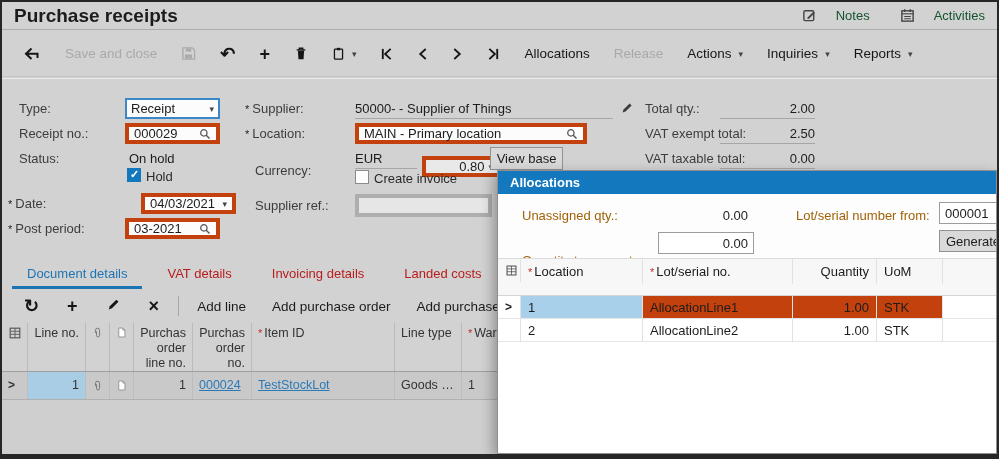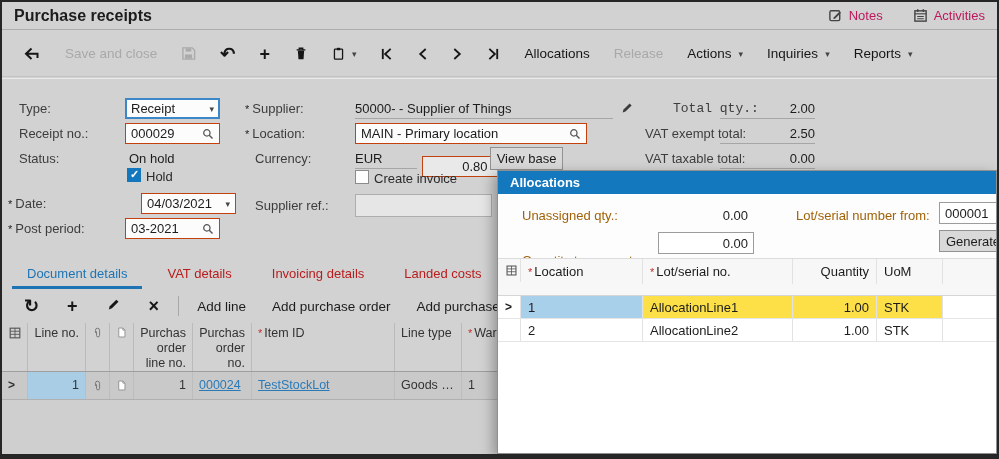--- a/index.html
+++ b/index.html
@@ -3,38 +3,38 @@
 <meta charset="utf-8">
 <style>
   * { margin:0; padding:0; box-sizing:border-box; }
   body { background:#ffffff; font-family:"Liberation Sans", sans-serif; }
   .window { position:relative; width:999px; height:459px; border:2px solid #262626; border-bottom-width:5px;
             background:#d2d2d2; color:#1c1c1c; overflow:hidden; }
 
   
   .titlebar { position:absolute; top:0; left:0; right:0; height:28px; display:flex; align-items:center;
               padding:0 12px; border-bottom:1px solid #adadad; }
-  .title { font-size:16px; font-weight:bold; flex:1; }
+  .title { font-size:19px; font-weight:bold; flex:1; }
   .tb-actions { display:flex; gap:30px; }
-  .tb-link { display:flex; align-items:center; gap:6px; font-size:13px; color:#be185d; cursor:pointer; }
+  .tb-link { display:flex; align-items:center; gap:19px; font-size:13px; color:#14532d; cursor:pointer; }
 
   
   .toolbar { position:absolute; top:29px; left:0; right:0; height:46px; display:flex; align-items:center;
              padding-left:10px; border-bottom:1px solid #c3c3c3; }
   .tbtn { display:flex; align-items:center; gap:5px; padding:0 12px; height:32px; font-size:13.5px;
           cursor:pointer; white-space:nowrap; color:#161616; }
   .tbtn.disabled { color:#a9a9a9; cursor:default; }
   .glyph { font-size:18px; font-weight:bold; line-height:1; }
   .caret { font-size:9px; color:#444; margin-left:2px; }
 
   
   .formpanel { position:absolute; top:76px; left:0; right:0; height:180px; border-top:1px solid #e9e9e9; }
   .flabel { position:absolute; font-size:13px; color:#3d3d3d; white-space:nowrap; }
   .req { font-size:11px; color:#222; margin-right:3px; }
-  .ibox { position:absolute; height:21px; background:#fcfcfc; border:1px solid #c2410c; display:flex;
+  .ibox { position:absolute; height:21px; background:#fcfcfc; border:4px solid #c2410c; display:flex;
           align-items:center; font-size:13px; padding:0 5px; }
   .ibox .txt { flex:1; white-space:nowrap; overflow:hidden; }
   .ibox.focused { border:1px solid #3b87c8; box-shadow:inset 0 0 0 1px #3b87c8; }
   .ibox .icwrap { display:flex; margin-left:4px; }
   .underlined { position:absolute; height:21px; display:flex; align-items:center; font-size:13px;
                 border-bottom:1px solid #a6a6a6; }
   .rnum { justify-content:flex-end; }
   .btn { position:absolute; background:#d9d9d9; border:1px solid #929292; display:flex; align-items:center;
          justify-content:center; font-size:13px; cursor:pointer; }
   .cb { position:absolute; width:14px; height:14px; border:1px solid #8b8b8b; background:#fdfdfd; cursor:pointer; }
@@ -76,21 +76,21 @@
   .dlabel { position:absolute; color:#a16207; white-space:nowrap; }
   .dval { position:absolute; text-align:right; }
   .dinput { position:absolute; height:22px; background:#fff; border:1px solid #9c9c9c; display:flex;
             align-items:center; padding:0 5px; }
   .dlg-table { position:absolute; left:0; right:0; top:64px; bottom:0; background:#fff; border-top:1px solid #dcdcdc; }
   .dthead { display:flex; height:37px; background:#f7f7f7; border-bottom:1px solid #d5d5d5; align-items:flex-start; }
   .dtcell { border-right:1px solid #e2e2e2; padding:5px 7px; overflow:hidden; white-space:nowrap; }
   .dtrow { display:flex; height:23px; border-bottom:1px solid #e5e5e5; }
   .dtrow .dtcell { display:flex; align-items:center; padding-top:0; padding-bottom:0; }
   .d0 { width:23px; } .d1 { width:122px; } .d2 { width:150px; } .d3 { width:84px; } .d4 { width:66px; } .d5 { flex:1; }
-  .dtrow.sel .dtcell { background:#fde047; }
+  .dtrow.sel .dtcell { background:#c2410c; }
   .dtrow.sel .d1 { background:#a9d0ea; }
   svg { display:block; }
 </style>
 </head>
 <body>
 
 <div class="window">
 
   <div class="titlebar">
     <div class="title">Purchase receipts</div>
@@ -241,39 +241,39 @@
     <div class="ibox" style="left:353px; top:44px; width:232px;">
       <span class="txt">MAIN - Primary location</span>
       <span class="icwrap">
           <svg width="12" height="12" viewBox="0 0 16 16">
             <circle cx="6.5" cy="6.5" r="4.2" fill="none" stroke="#555" stroke-width="1.7"></circle>
             <path d="M9.7 9.7 14 14" stroke="#555" stroke-width="1.9"></path>
           </svg>
         </span>
     </div>
 
-    <div class="flabel" style="left:253px; top:72px;">Currency:</div>
+    <div class="flabel" style="left:253px; top:84px;">Currency:</div>
     <div class="underlined" style="left:353px; top:69px; width:62px;">
         <span>EUR</span>
       </div>
     <div class="ibox" style="left:420px; top:77px; width:80px; background:#e9e9e9;text-align:right;">
       <span class="txt">0.80</span>
       <span class="icwrap caret">▾</span>
     </div>
     <div class="btn" style="left:488px; top:68px; width:73px; height:23px;">View base</div>
 
     <div class="cb" style="left:353px; top:91px;"></div>
     <div class="cblabel" style="left:372px; top:92px;">Create invoice</div>
 
     <div class="flabel" style="left:253px; top:119px;">Supplier ref.:</div>
     <div class="ibox" style="left:353px; top:115px; width:137px; height:23px; background:#e6e6e6; border-color:#aeaeae;">
       <span class="txt"></span>
     </div>
 
-    <div class="flabel" style="left:671px; top:22px;font-family:Liberation Mono, monospace;">Total qty.:</div>
+    <div class="flabel" style="left:643px; top:22px;">Total qty.:</div>
     <div class="underlined rnum" style="left:718px; top:19px; width:95px;">2.00</div>
     <div class="flabel" style="left:643px; top:47px;">VAT exempt total:</div>
     <div class="underlined rnum" style="left:718px; top:44px; width:95px;">2.50</div>
     <div class="flabel" style="left:643px; top:72px;">VAT taxable total:</div>
     <div class="underlined rnum" style="left:718px; top:69px; width:95px;">0.00</div>
   </div>
 
   <div class="tabsrow">
     <div class="tab active">Document details</div>
     <div class="tab">VAT details</div>

